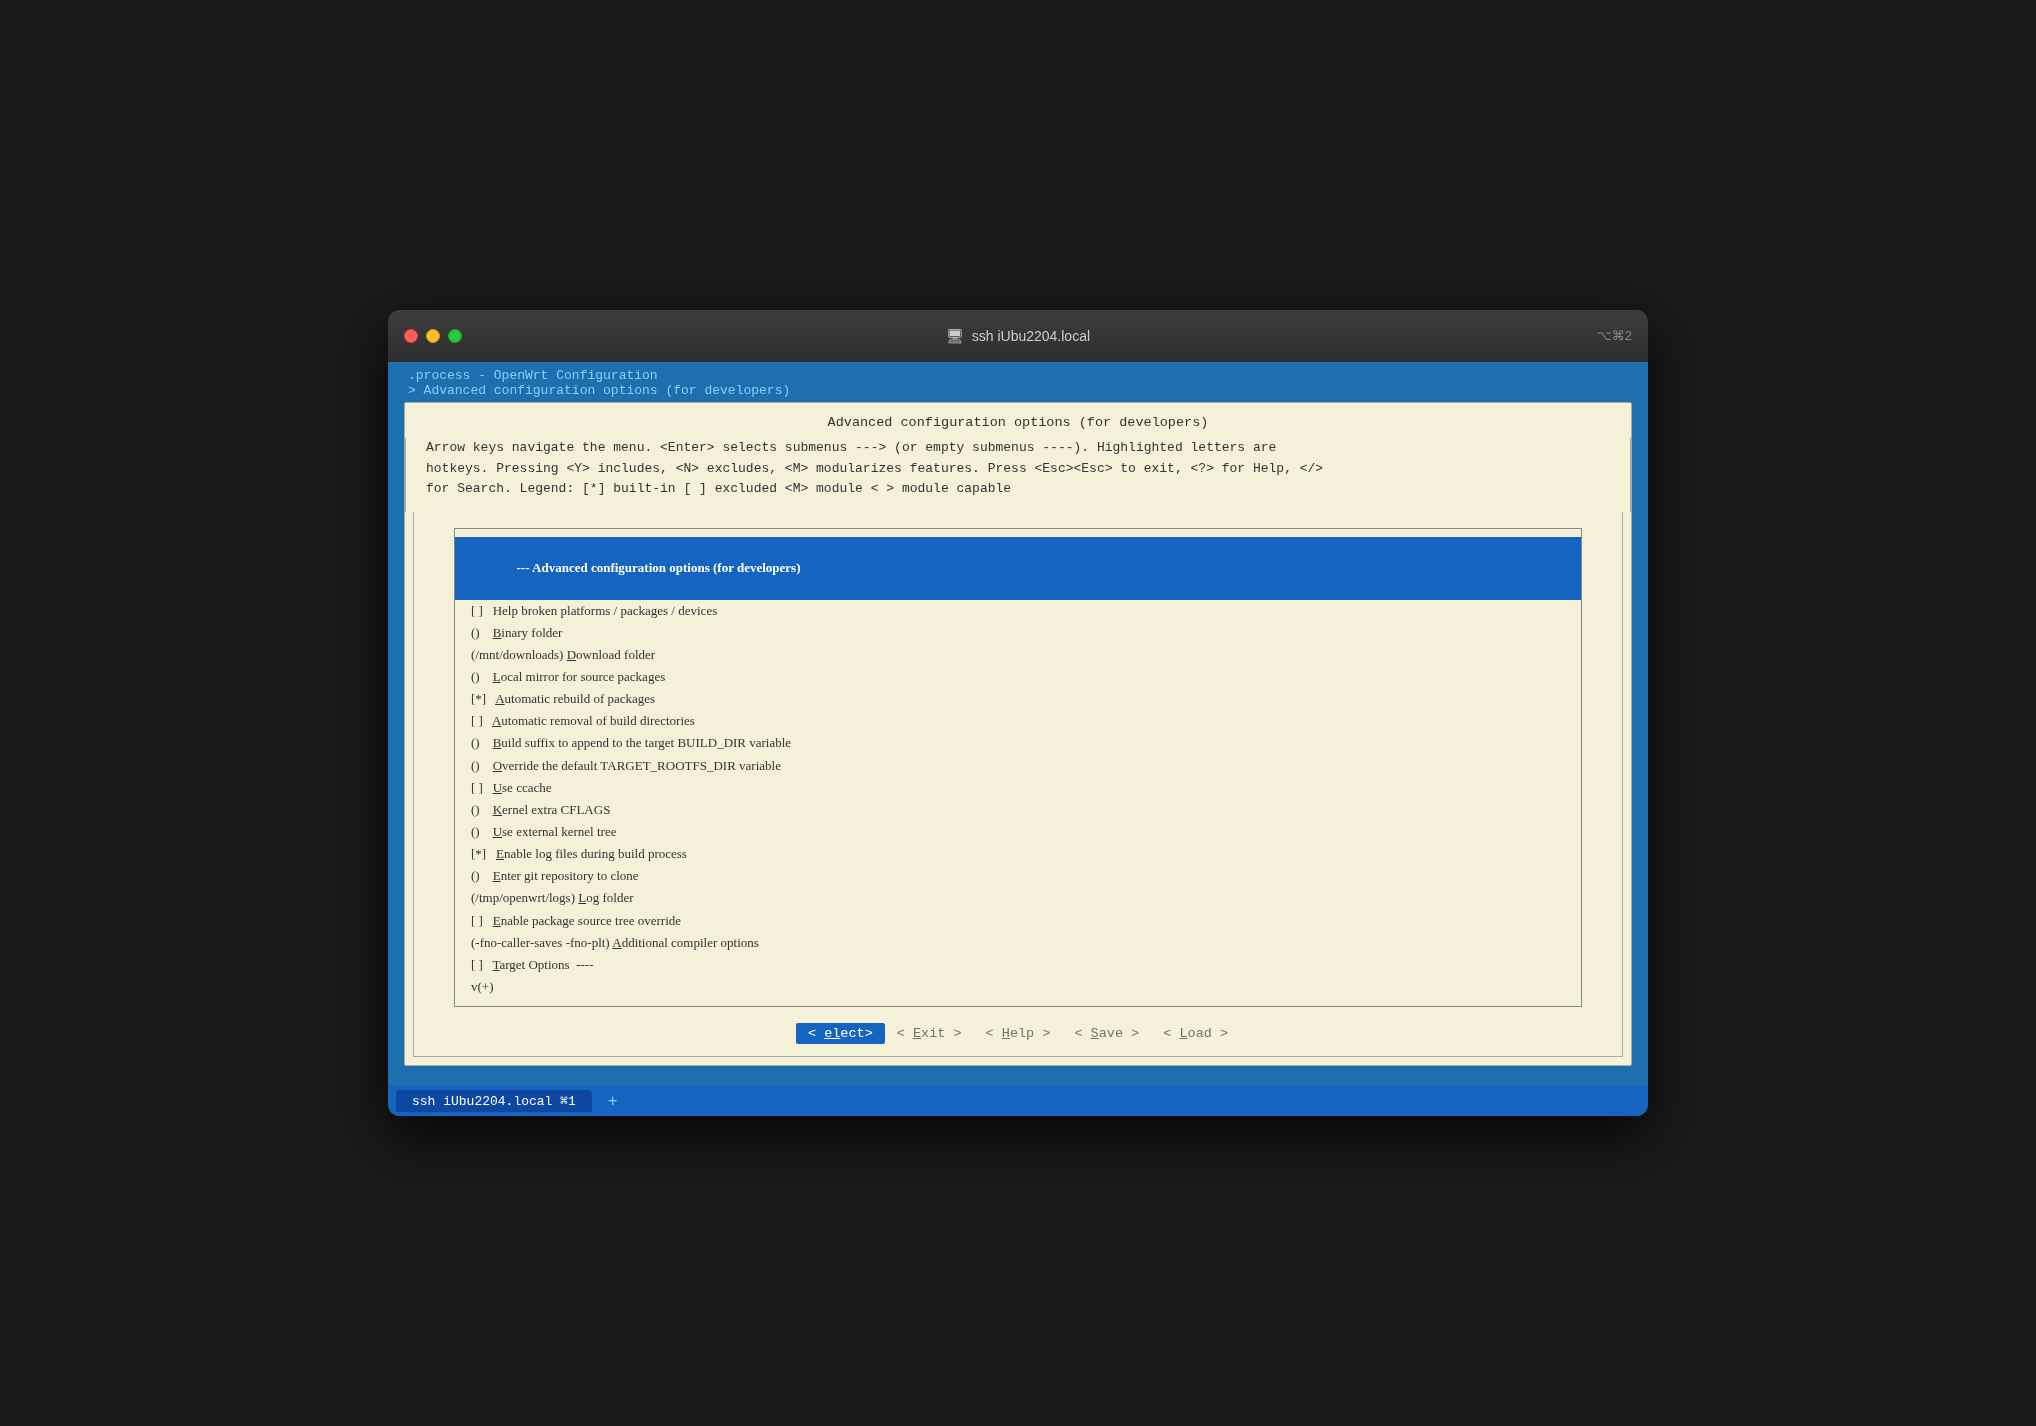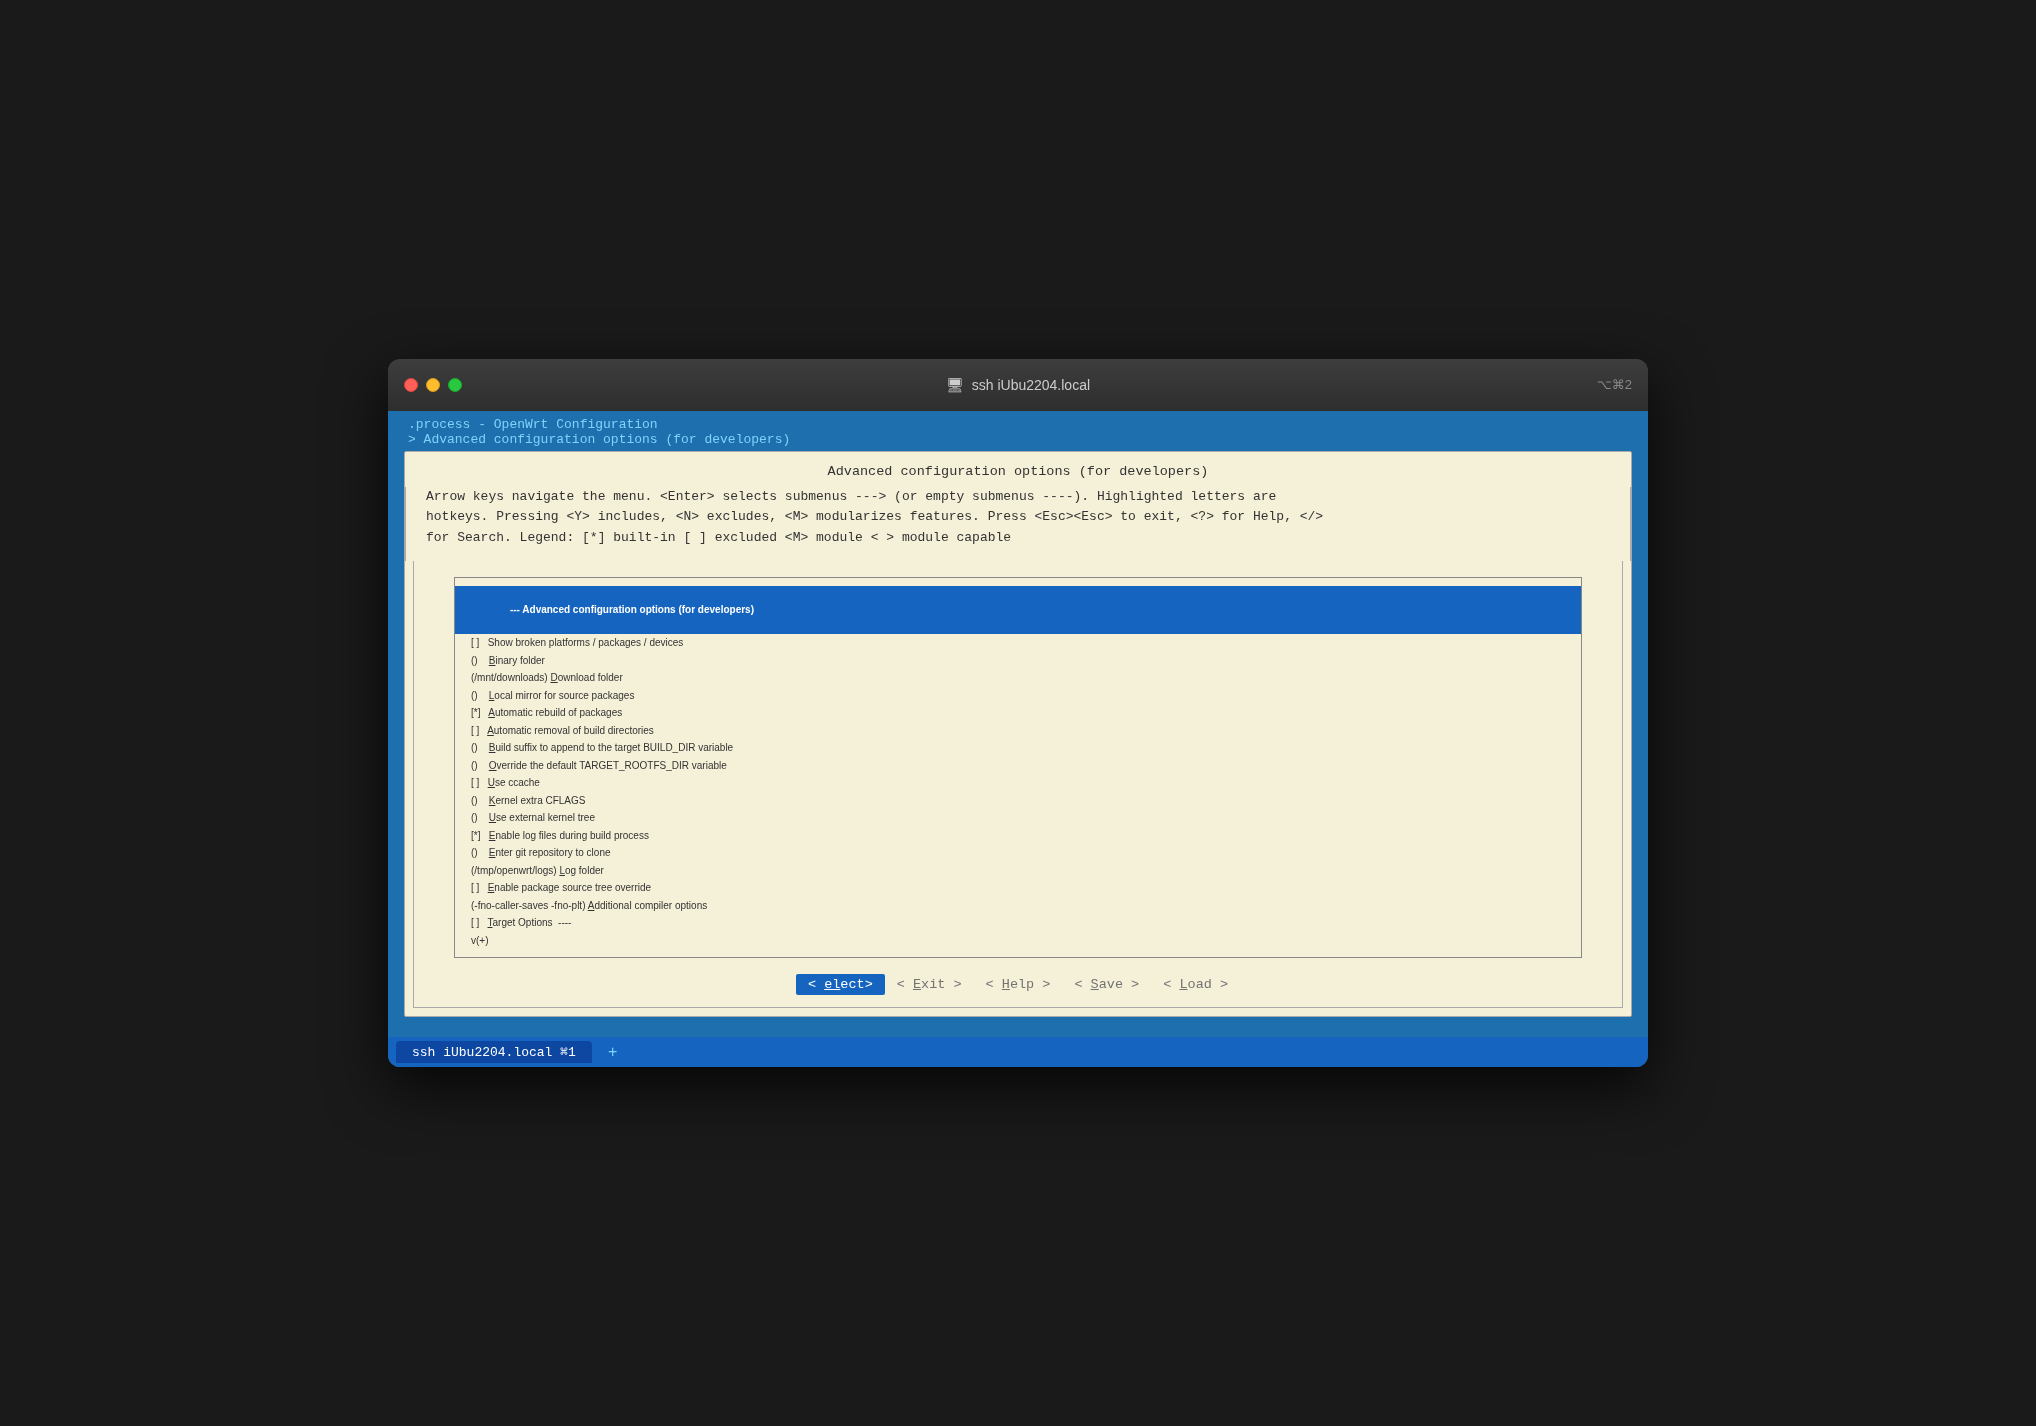--- a/index.html
+++ b/index.html
@@ -115,22 +115,22 @@
     }
 
     .inner-menu-box {
       border: 1px solid #888;
       margin: 4px 40px;
       background: #f5f0d8;
       padding: 8px 0;
     }
 
     .menu-item {
-      font-family: Liberation Sans, sans-serif;
-      font-size: 10px;
+      font-family: Liberation Serif, serif;
+      font-size: 13px;
       padding: 1px 16px;
       color: #333;
       white-space: pre;
       line-height: 1.55;
     }
 
     .menu-item.selected {
       background: #1565c0;
       color: #ffffff;
       font-weight: bold;
@@ -251,21 +251,21 @@
         </div>
 
         <div class="spacer-line"></div>
 
         <div class="inner-menu">
           <div class="inner-menu-box">
 
             <div class="menu-item selected">
               --- <span>Advanced configuration options (for developers)</span>
             </div>
-            <div class="menu-item">[ ]   <span>Show broken platforms / packages / devices</span></div>
+            <div class="menu-item">[ ]   <span>Help broken platforms / packages / devices</span></div>
             <div class="menu-item">()    <span><u>B</u>inary folder</span></div>
             <div class="menu-item">(/mnt/downloads) <span><u>D</u>ownload folder</span></div>
             <div class="menu-item">()    <span><u>L</u>ocal mirror for source packages</span></div>
             <div class="menu-item">[*]   <span><u>A</u>utomatic rebuild of packages</span></div>
             <div class="menu-item">[ ]   <span><u>A</u>utomatic removal of build directories</span></div>
             <div class="menu-item">()    <span><u>B</u>uild suffix to append to the target BUILD_DIR variable</span></div>
             <div class="menu-item">()    <span><u>O</u>verride the default TARGET_ROOTFS_DIR variable</span></div>
             <div class="menu-item">[ ]   <span><u>U</u>se ccache</span></div>
             <div class="menu-item">()    <span><u>K</u>ernel extra CFLAGS</span></div>
             <div class="menu-item">()    <span><u>U</u>se external kernel tree</span></div>

